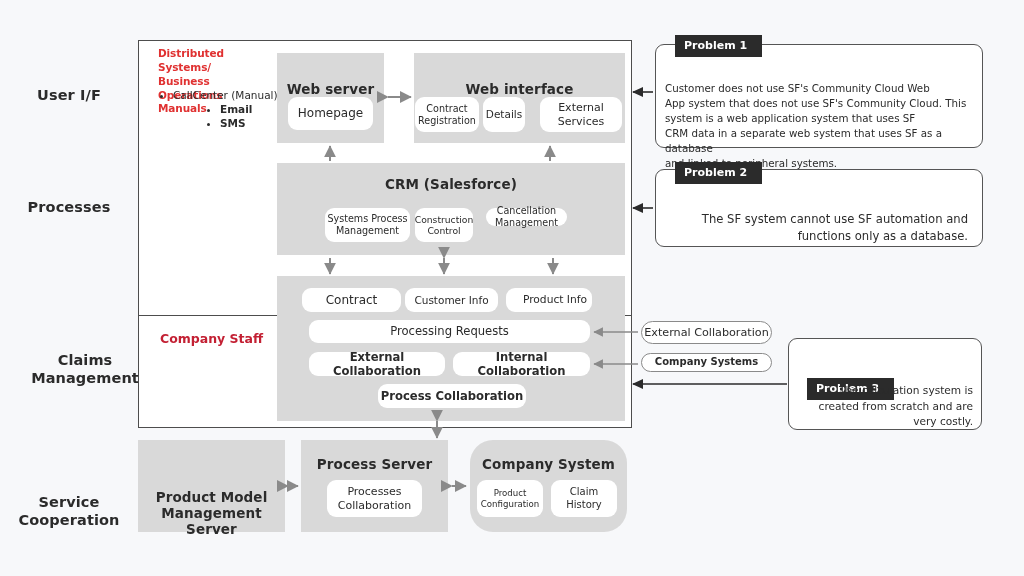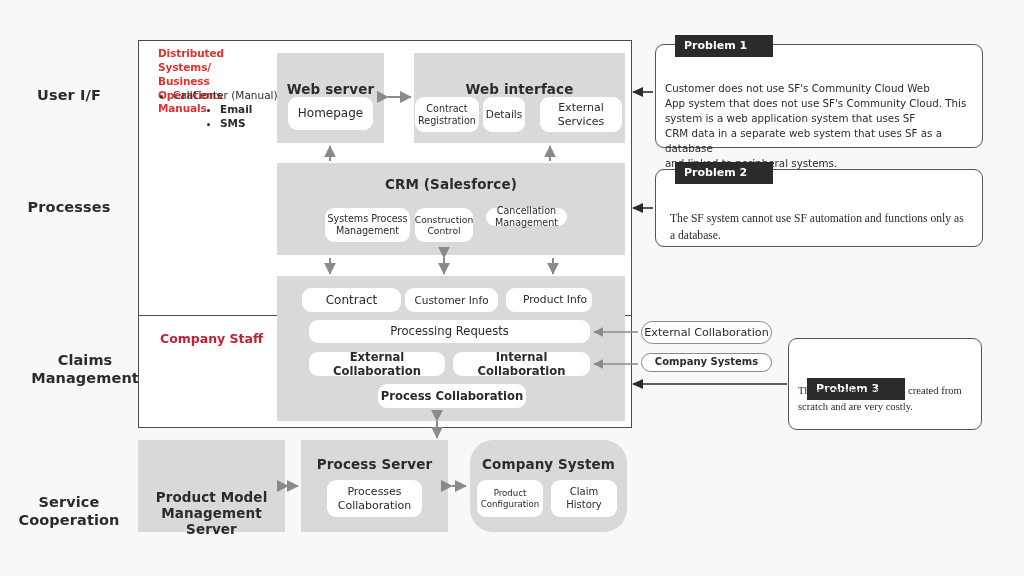--- a/index.html
+++ b/index.html
@@ -117,32 +117,32 @@
     border: 1.3px solid #555;
     border-radius: 9px;
     box-sizing: border-box;
   }
   .problem-tag {
     position: absolute;
     background: #2b2b2b;
     color: #ffffff;
     font-weight: bold;
     font-size: 11px;
-    padding: 5px 26px 5px 9px;
+    padding: 5px 15px 5px 9px;
     line-height: 1.1;
     white-space: nowrap;
   }
   .problem-text {
     position: absolute;
     font-size: 10.3px;
     line-height: 1.45;
     color: #2b2b2b;
     white-space: pre-line;
   }
-  .problem-text.center { text-align: left; font-family: Liberation Serif, serif; }
+  .problem-text.center { text-align: right; }
 
   
   svg.arrows {
     position: absolute;
     left: 0; top: 0;
     width: 1024px; height: 576px;
     pointer-events: none;
   }
 </style>
 </head>

